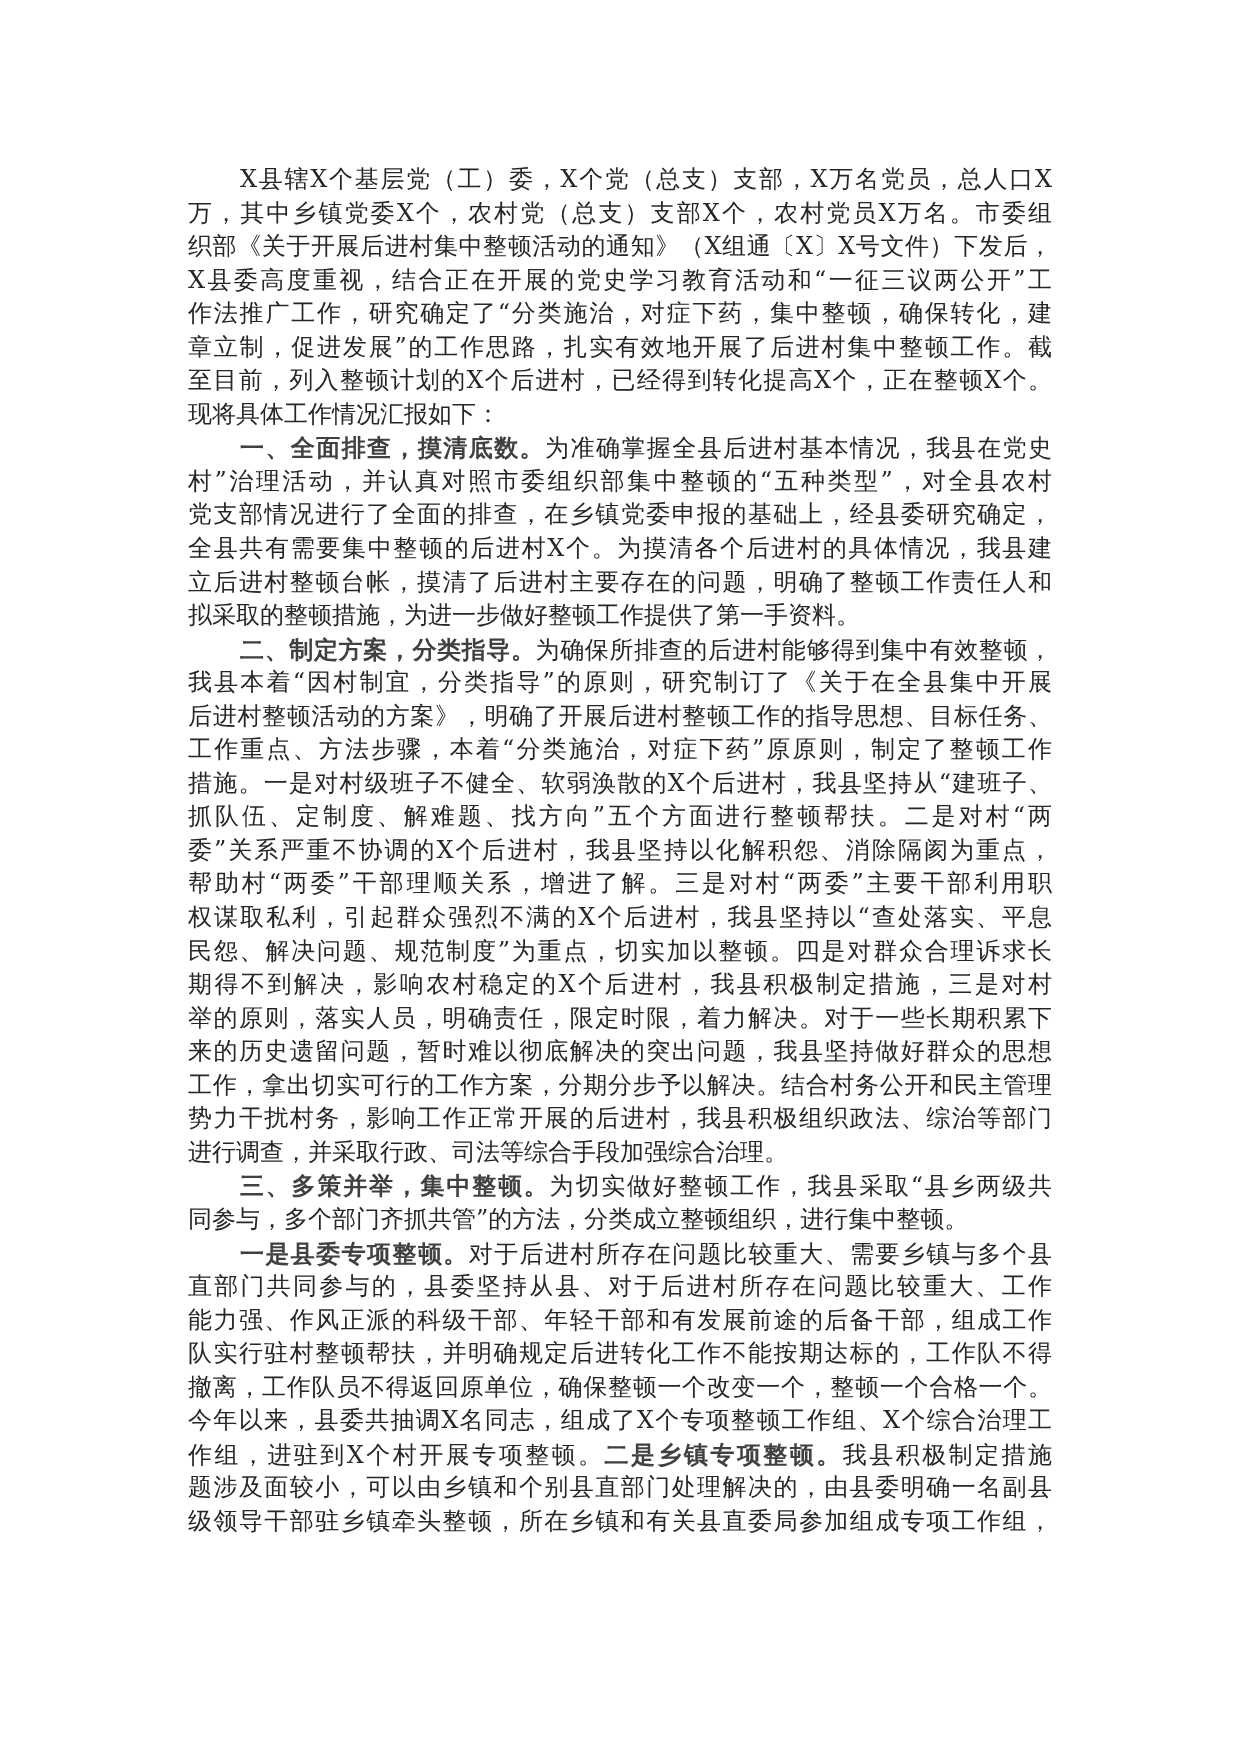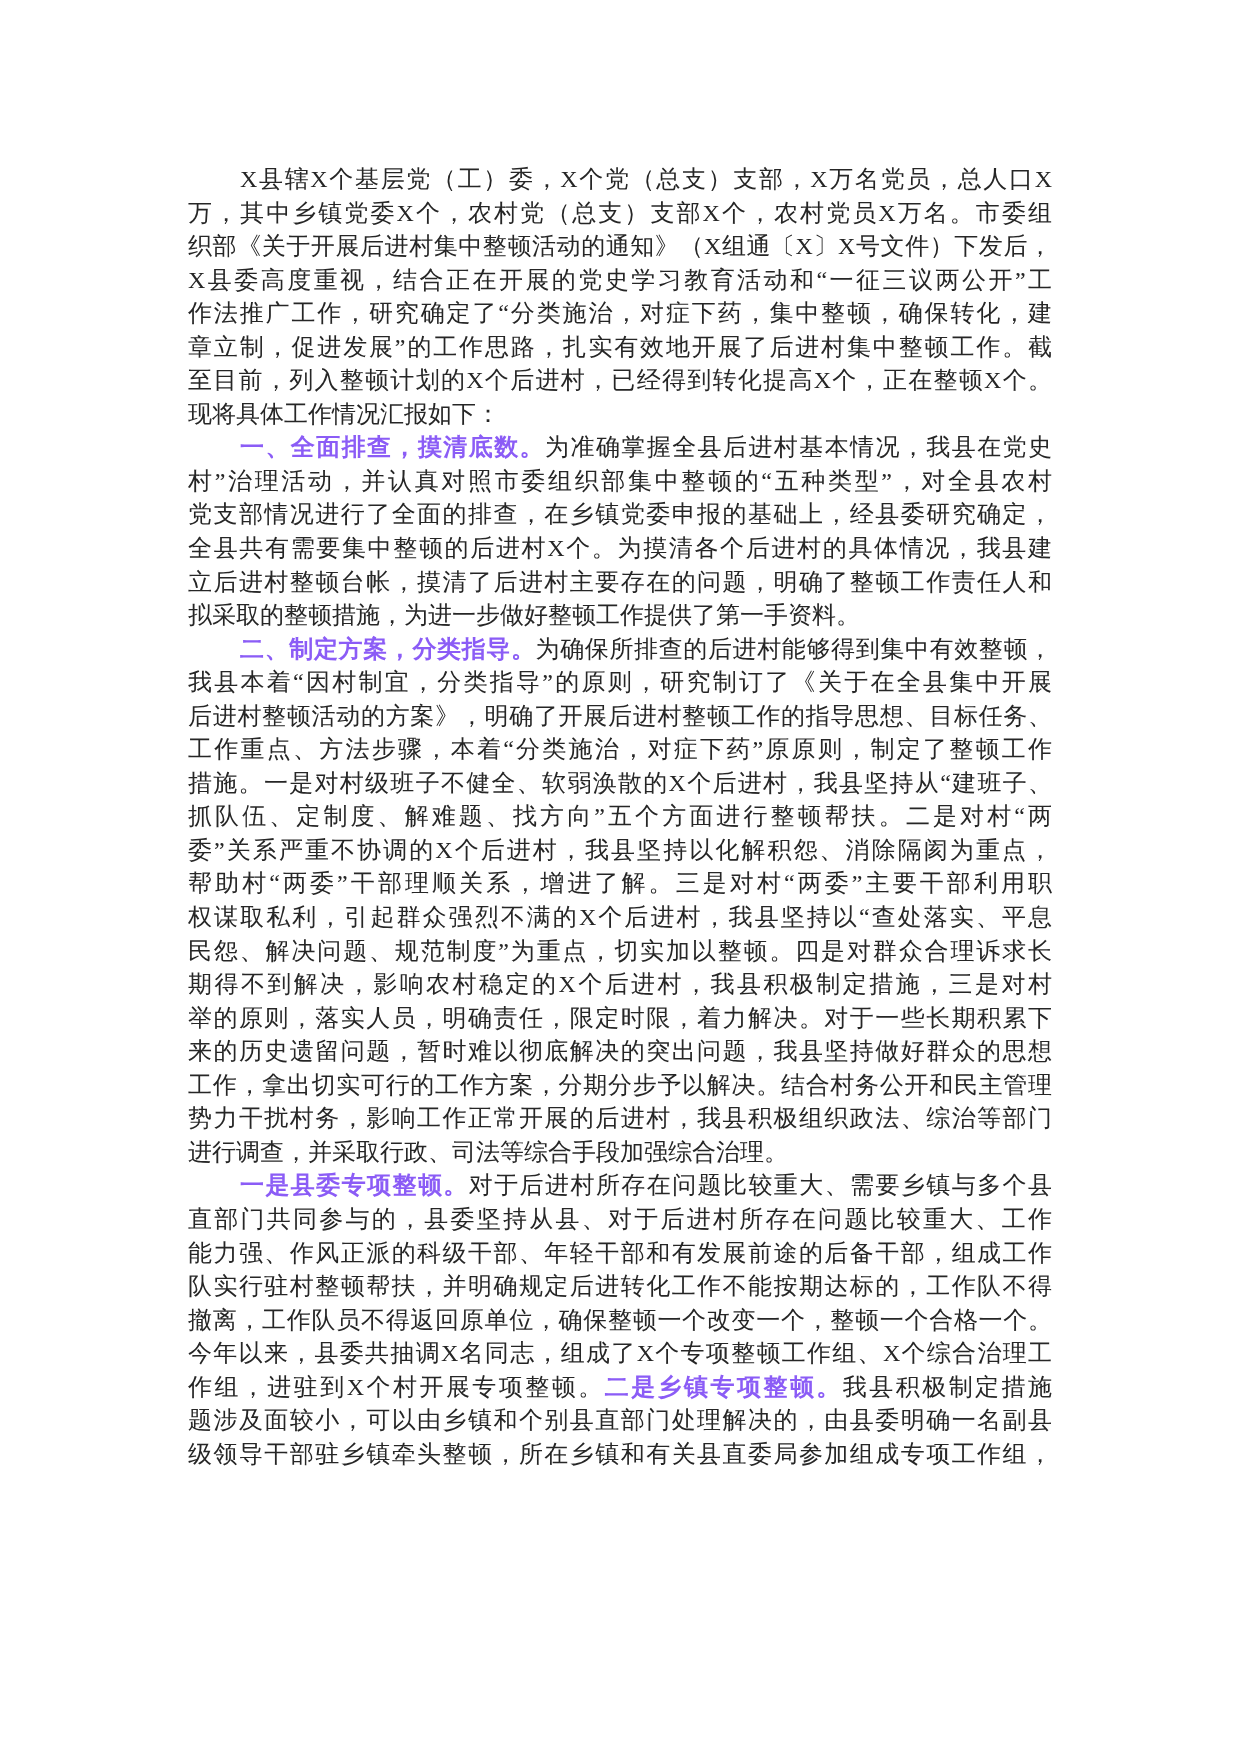--- a/index.html
+++ b/index.html
@@ -20,25 +20,24 @@
       color: #262626;
     }
     .line {
       display: block;
       height: 33.55px;
       line-height: 33.55px;
       text-align: justify;
       text-align-last: justify;
       text-justify: inter-character;
       overflow: visible;
-      font-family: Liberation Serif, serif;
     }
     .line.last { text-align-last: left; }
     .line.indent { text-indent: 52px; }
-    .b { font-weight: bold; color: #8b5cf6; }
+    .b { font-weight: bold; color: #404040; }
   </style>
 </head>
 <body>
 
 <div class="page">
   <div class="text-body">
 
     <div>
       <div class="line indent"><span>X县辖X个基层党（工）委，X个党（总支）支部，X万名党员，总人口X</span></div>
       <div class="line"><span>万，其中乡镇党委X个，农村党（总支）支部X个，农村党员X万名。市委组</span></div>
@@ -71,20 +70,24 @@
       <div class="line"><span>权谋取私利，引起群众强烈不满的X个后进村，我县坚持以“查处落实、平息</span></div>
       <div class="line"><span>民怨、解决问题、规范制度”为重点，切实加以整顿。四是对群众合理诉求长</span></div>
       <div class="line"><span>期得不到解决，影响农村稳定的X个后进村，我县积极制定措施，三是对村</span></div>
       <div class="line"><span>举的原则，落实人员，明确责任，限定时限，着力解决。对于一些长期积累下</span></div>
       <div class="line"><span>来的历史遗留问题，暂时难以彻底解决的突出问题，我县坚持做好群众的思想</span></div>
       <div class="line"><span>工作，拿出切实可行的工作方案，分期分步予以解决。结合村务公开和民主管理</span></div>
       <div class="line"><span>势力干扰村务，影响工作正常开展的后进村，我县积极组织政法、综治等部门</span></div>
       <div class="line last"><span>进行调查，并采取行政、司法等综合手段加强综合治理。</span></div>
     </div>
 
+    <div>
+      <div class="line indent"><span class="b">三、多策并举，集中整顿。</span><span>为切实做好整顿工作，我县采取“县乡两级共</span></div>
+      <div class="line last"><span>同参与，多个部门齐抓共管”的方法，分类成立整顿组织，进行集中整顿。</span></div>
+    </div>
 
     <div>
       <div class="line indent"><span class="b">一是县委专项整顿。</span><span>对于后进村所存在问题比较重大、需要乡镇与多个县</span></div>
       <div class="line"><span>直部门共同参与的，县委坚持从县、对于后进村所存在问题比较重大、工作</span></div>
       <div class="line"><span>能力强、作风正派的科级干部、年轻干部和有发展前途的后备干部，组成工作</span></div>
       <div class="line"><span>队实行驻村整顿帮扶，并明确规定后进转化工作不能按期达标的，工作队不得</span></div>
       <div class="line"><span>撤离，工作队员不得返回原单位，确保整顿一个改变一个，整顿一个合格一个。</span></div>
       <div class="line"><span>今年以来，县委共抽调X名同志，组成了X个专项整顿工作组、X个综合治理工</span></div>
       <div class="line"><span>作组，进驻到X个村开展专项整顿。</span><span class="b">二是乡镇专项整顿。</span><span>我县积极制定措施</span></div>
       <div class="line"><span>题涉及面较小，可以由乡镇和个别县直部门处理解决的，由县委明确一名副县</span></div>

